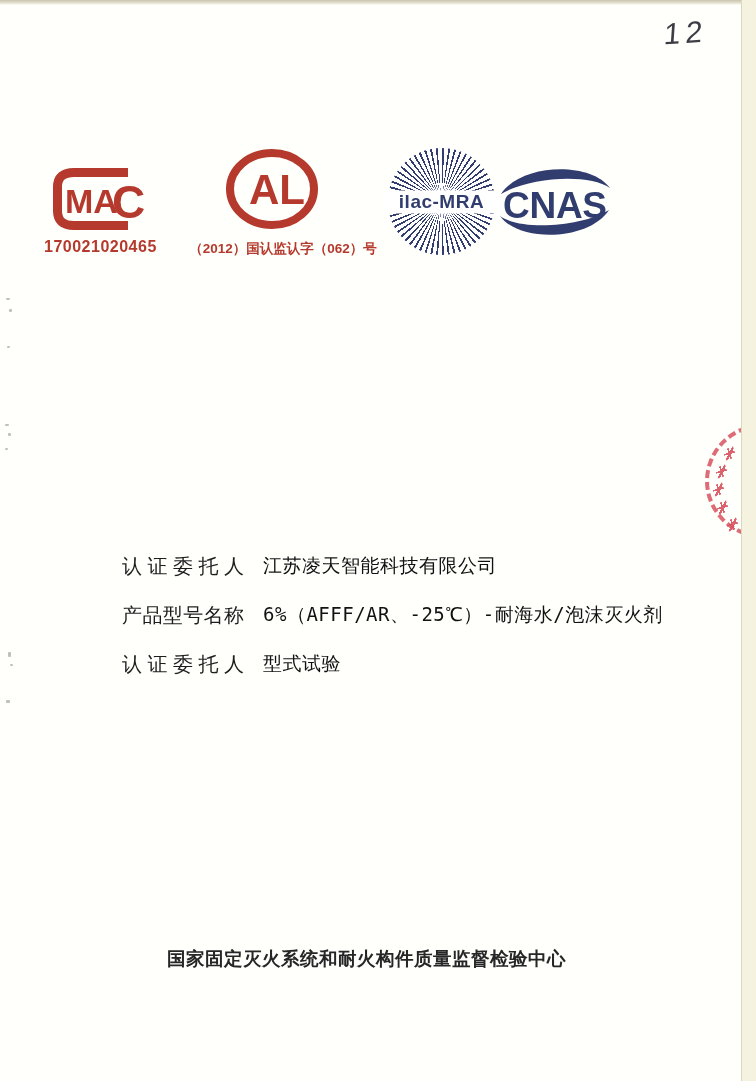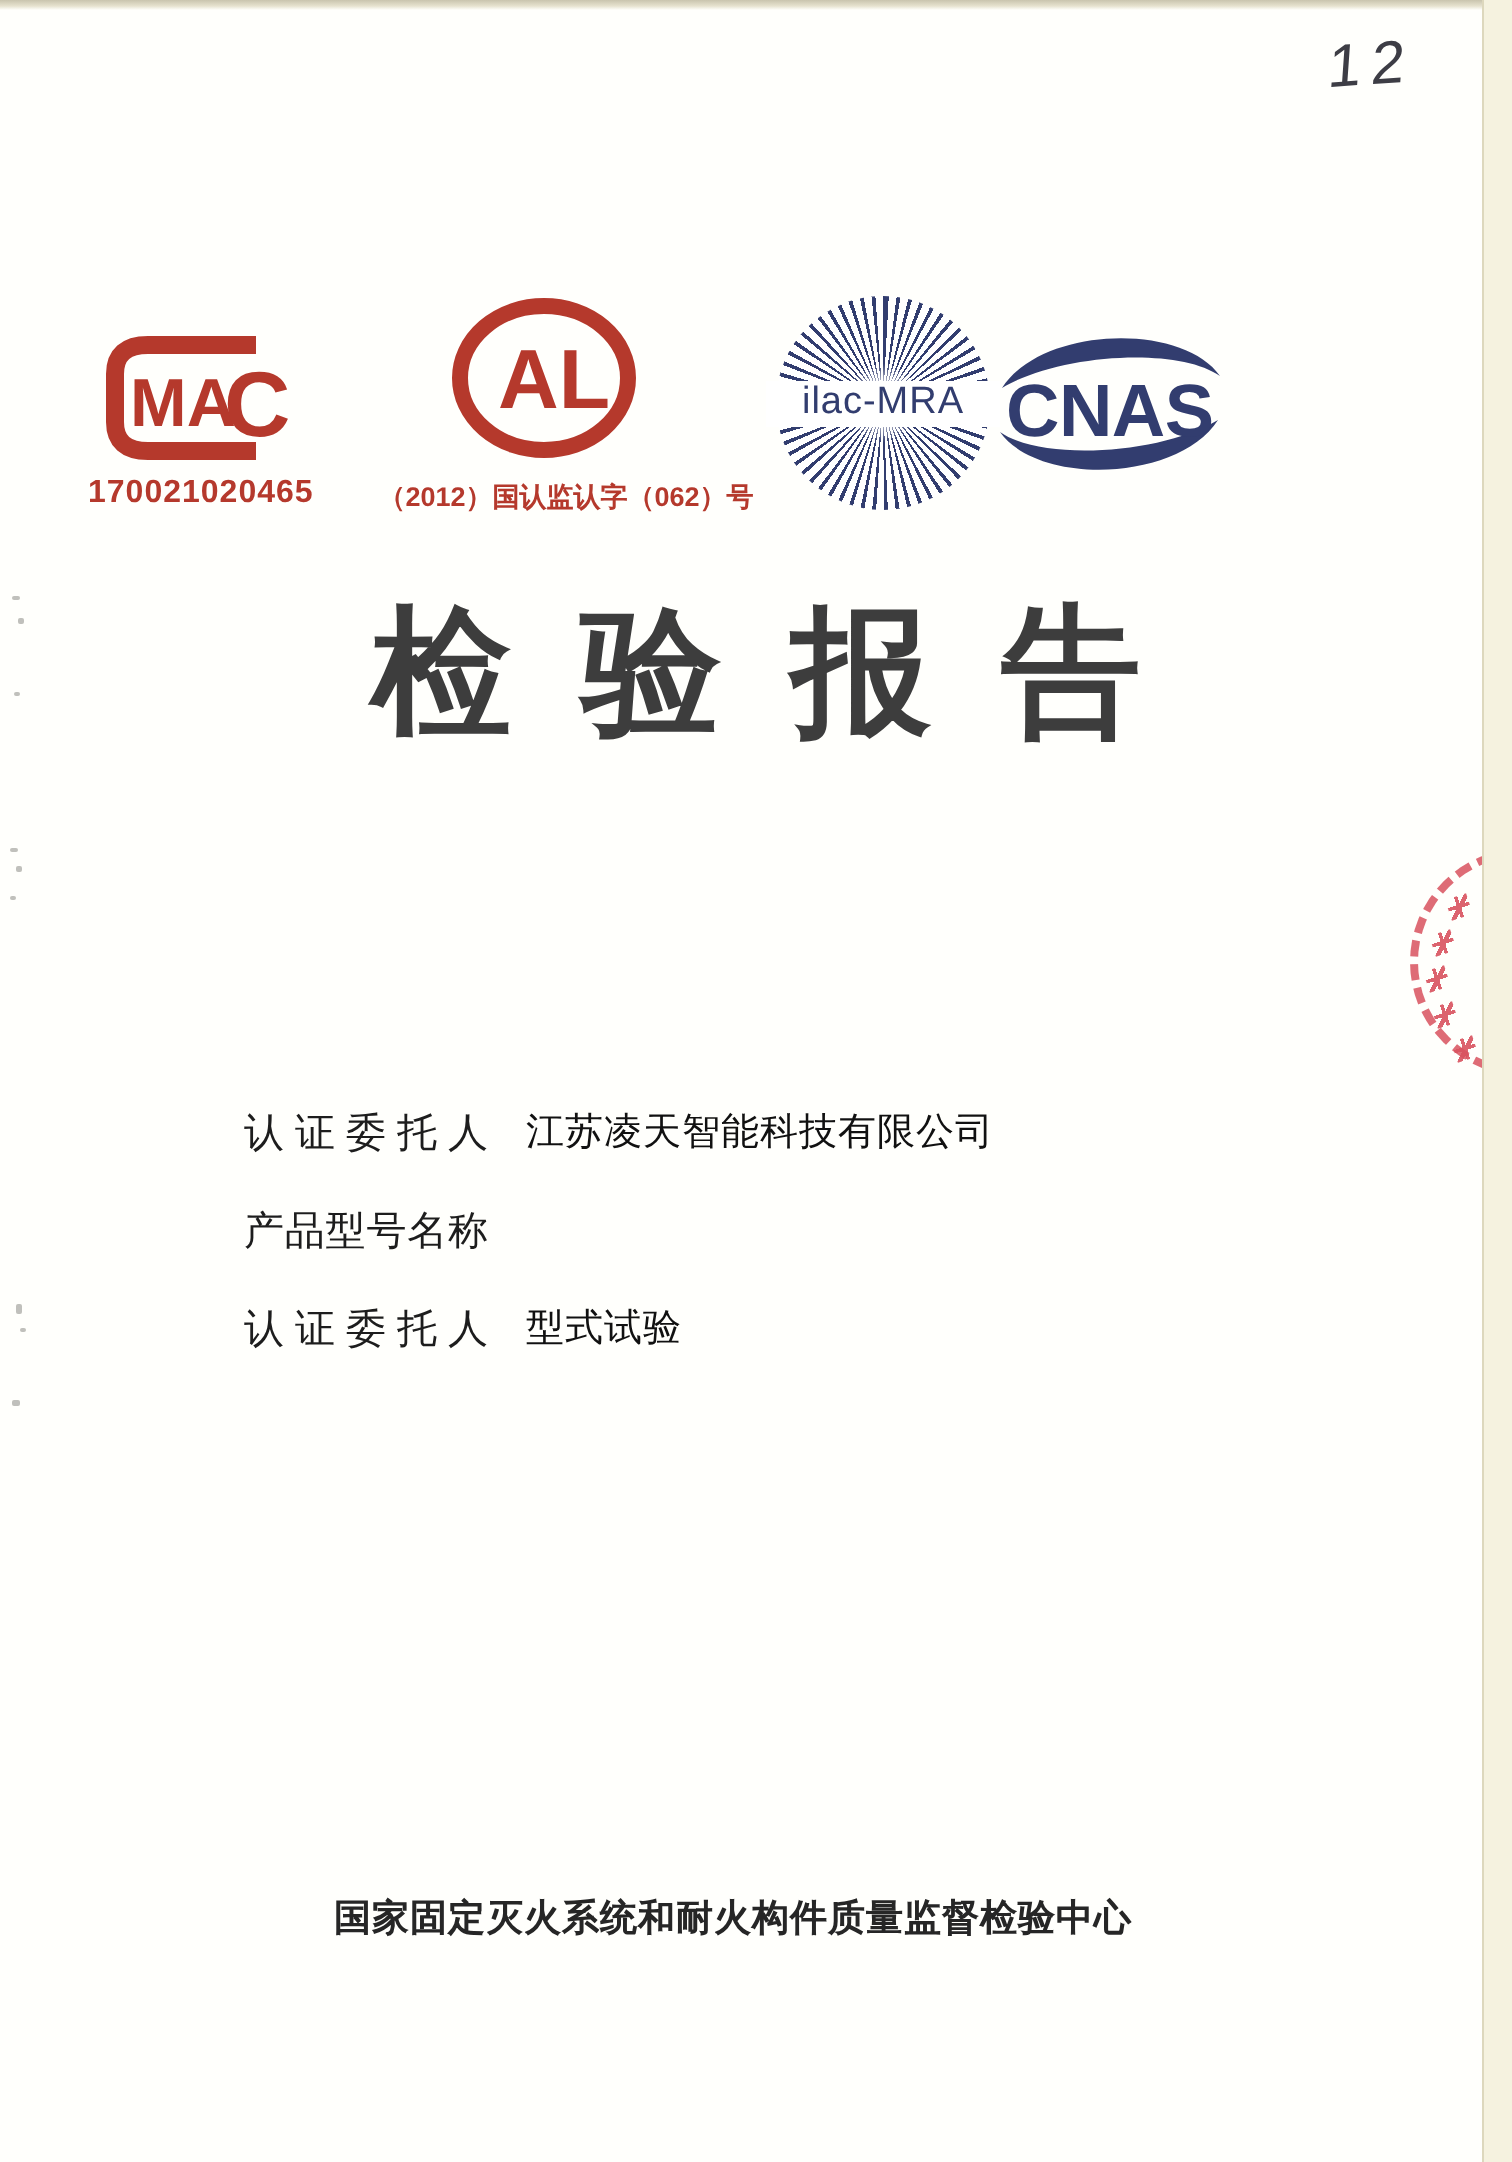--- a/index.html
+++ b/index.html
@@ -32,21 +32,21 @@
   .cal-logo{position:absolute;left:224px;top:149px;width:96px;height:82px;}
   .cal-caption{position:absolute;left:188px;top:240px;width:190px;text-align:center;
     color:var(--mark-red);font-size:13.5px;font-weight:bold;white-space:nowrap;}
   .ilac-logo{position:absolute;left:388px;top:148px;width:107px;height:107px;}
   .ilac-rays{position:absolute;inset:0;border-radius:50%;
     background:repeating-conic-gradient(from 1deg,var(--mark-navy) 0deg 2.1deg,#ffffff 2.1deg 6.3deg);}
   .ilac-rays::after{content:"";position:absolute;inset:0;border-radius:50%;
     background:radial-gradient(circle,rgba(255,255,255,.9) 0 9%,rgba(255,255,255,0) 26%);}
   .ilac-band{position:absolute;left:-5px;right:-5px;top:50%;height:23px;transform:translateY(-50%);
     background:#fff;display:flex;align-items:center;justify-content:center;}
-  .ilac-band span{color:var(--mark-navy);font-size:19px;font-weight:normal;letter-spacing:.5px;}
+  .ilac-band span{color:var(--mark-navy);font-size:19px;font-weight:bold;letter-spacing:.5px;}
   .cnas-logo{position:absolute;left:497px;top:161px;width:116px;height:82px;}
   .cnas-text{position:absolute;left:616px;top:160px;width:130px;
     color:var(--mark-navy);font-weight:bold;font-size:15px;line-height:18.5px;}
   .cnas-text div{white-space:nowrap;}
 
   
   .doc-title{position:absolute;left:0;top:290px;width:100%;
     text-align:center;color:#3d3d3d;
     font-size:70px;font-weight:900;letter-spacing:.5em;text-indent:.5em;
     font-family:"Liberation Sans",sans-serif;}
@@ -116,30 +116,30 @@
       <span>ilac-MRA</span>
     </div>
   </div>
 
   <svg class="cnas-logo" viewBox="0 0 116 82">
     <path d="M4,33 C24,2 94,0 113,27 C92,12 32,16 4,33 Z" style="fill:var(--mark-navy)"></path>
     <path d="M112,49 C92,80 22,82 3,55 C24,70 84,66 112,49 Z" style="fill:var(--mark-navy)"></path>
     <text x="6" y="57" font-size="37" font-weight="bold" style="fill:var(--mark-navy)" font-family="Liberation Sans, sans-serif" textLength="104">CNAS</text>
   </svg>
 
-  <div class="doc-title">检验报告</div>
 
 
   <div class="fields">
     <div class="field-row">
       <span class="field-label">认证委托人</span>
       <span class="field-value">江苏凌天智能科技有限公司</span>
     </div>
     <div class="field-row">
       <span class="field-label">产品型号名称</span>
+      <span class="field-value">6%（AFFF/AR、-25℃）-耐海水/泡沫灭火剂</span>
     </div>
     <div class="field-row">
       <span class="field-label">认证委托人</span>
       <span class="field-value">型式试验</span>
     </div>
   </div>
 
   <div class="doc-footer">国家固定灭火系统和耐火构件质量监督检验中心</div>
 
   <div class="stamp"></div>

